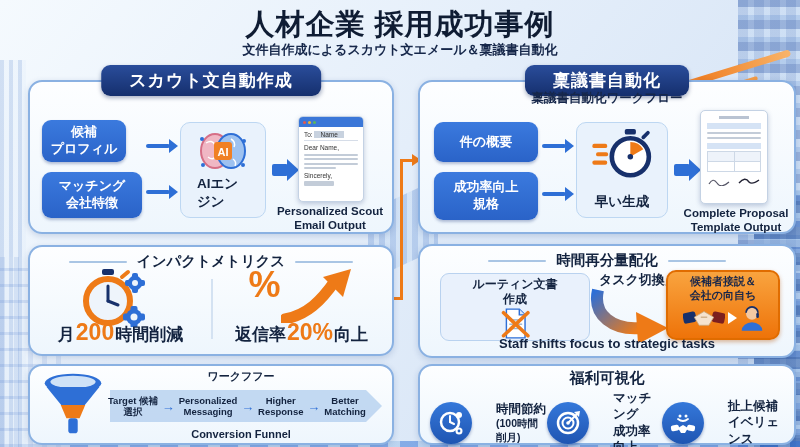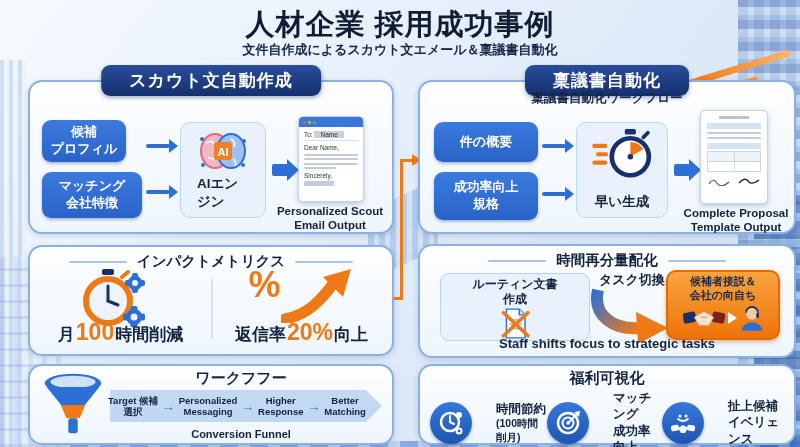--- a/index.html
+++ b/index.html
@@ -89,21 +89,21 @@
   .linetitle{position:absolute;top:5px;left:0;right:0;display:flex;align-items:center;
     justify-content:center;gap:10px;font-weight:bold;color:#13233f;font-size:14.5px;}
   .linetitle::before,.linetitle::after{content:"";height:2px;width:58px;background:#a9c5e4;border-radius:1px;}
   .vdivider{position:absolute;left:50%;top:32px;height:60px;width:2px;background:#d4e2f2;}
   .metric-text{position:absolute;bottom:8px;width:50%;display:flex;align-items:baseline;
     justify-content:center;font-weight:bold;color:#13233f;font-size:17px;}
   .metric-text .hl{color:#ee7a17;font-size:23px;padding:0 1px;}
 
   
   .fp-title{position:absolute;top:3px;left:70px;right:10px;text-align:center;
-    font-weight:bold;font-size:15px;color:#13233f;}
+    font-weight:bold;font-size:11px;color:#13233f;}
   .band{position:absolute;left:80px;top:24px;width:272px;height:32px;background:rgba(185,210,240,.85);
     clip-path:polygon(0 0,calc(100% - 16px) 0,100% 50%,calc(100% - 16px) 100%,0 100%);}
   .steps{position:absolute;left:78px;top:22px;width:258px;height:36px;display:flex;
     align-items:center;justify-content:space-between;}
   .step{font-size:9.5px;font-weight:bold;color:#13233f;text-align:center;
     white-space:pre-line;line-height:1.2;}
   .step-arrow{color:#2e6fd6;font-weight:bold;font-size:13px;}
   .fp-caption{position:absolute;bottom:3px;left:70px;right:10px;text-align:center;
     font-weight:bold;font-size:11px;color:#13233f;}
 
@@ -236,21 +236,21 @@
       <circle cx="57" cy="14" r="3" fill="#eef4fb"></circle>
       <circle cx="56" cy="48" r="8"></circle>
       <rect x="52.5" y="37" width="7" height="22" rx="2"></rect>
       <rect x="45" y="44.5" width="22" height="7" rx="2"></rect>
       <rect x="49" y="41" width="14" height="14" rx="3" transform="rotate(45 56 48)"></rect>
       <circle cx="56" cy="48" r="3.5" fill="#eef4fb"></circle>
     </g>
   </svg>
   <div class="metric-text" style="left:0;">
     <span>月</span>
-      <span class="hl">100</span>
+      <span class="hl">200</span>
       <span>時間削減</span>
   </div>
 
   <div style="position:absolute;left:50%;top:20px;width:50%;display:flex;justify-content:center;align-items:flex-start;">
     <span style="font-size:36px;font-weight:bold;color:#ee7a17;line-height:1;">%</span>
     <svg width="74" height="56" viewBox="0 0 74 56">
       <path d="M4 52 C 26 48, 40 34, 54 14" stroke="#ee7a17" stroke-width="11" fill="none" stroke-linecap="round"></path>
       <polygon points="42,10 70,2 62,30" fill="#ee7a17"></polygon>
     </svg>
   </div>

